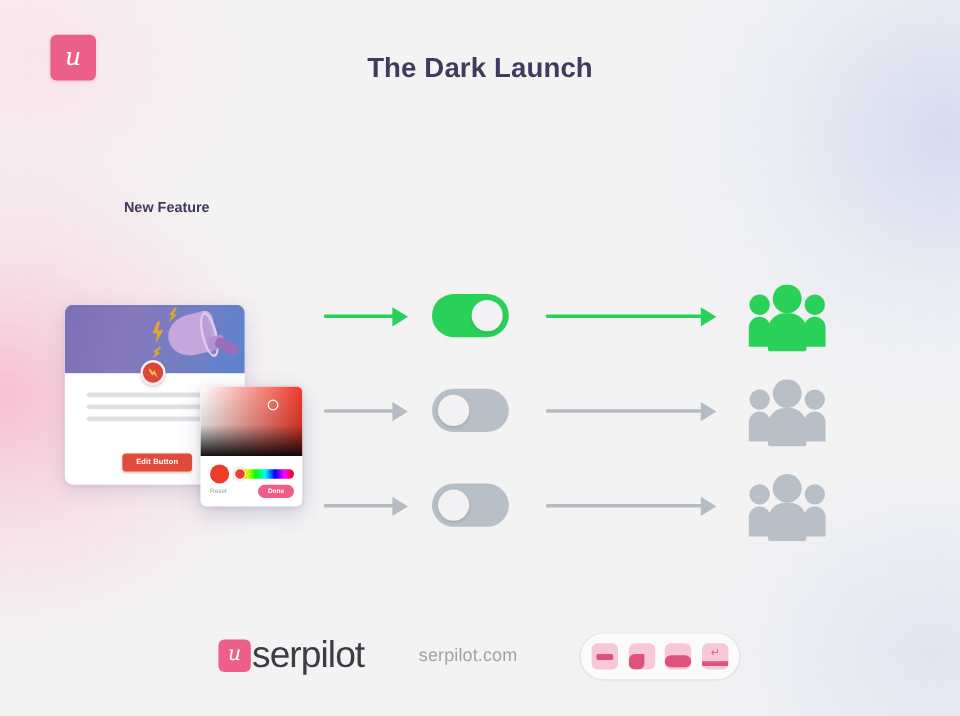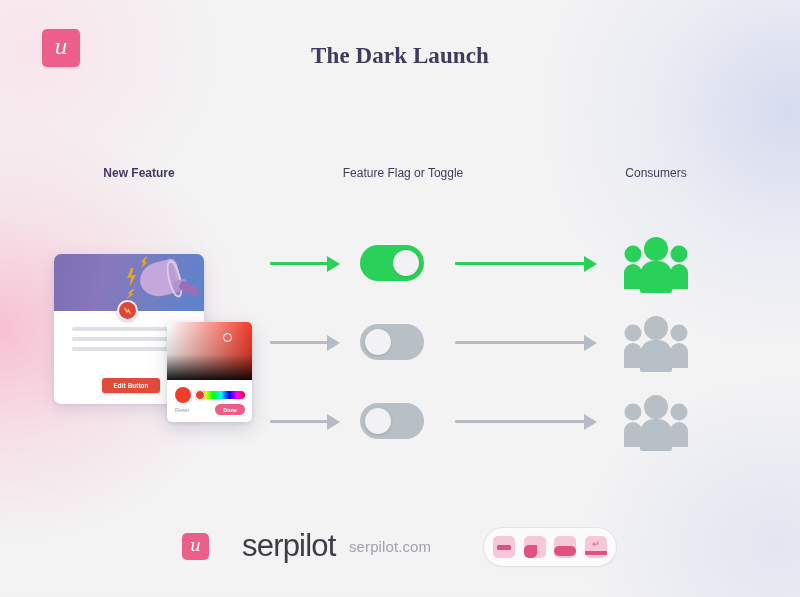--- a/index.html
+++ b/index.html
@@ -79,21 +79,20 @@
 
   
   #page-title {
     position: absolute;
     left: 0; right: 0; top: 43px;
     text-align: center;
     font-size: 23px;
     font-weight: bold;
     color: #413a5e;
     letter-spacing: .1px;
-    font-family: Liberation Serif, serif;
   }
 
   
   .col-head {
     position: absolute;
     top: 166px;
     font-size: 12px;
     color: #413a5e;
     white-space: nowrap;
   }
@@ -354,21 +353,20 @@
     font-size: 17px;
     line-height: 1;
     transform: translateY(-1px);
   }
   #wordmark-text {
     font-size: 31px;
     color: #3d3d46;
     letter-spacing: -0.8px;
     line-height: 1;
     transform: translateY(-1px);
-    padding-left: 32px;
   }
 
   #site-url {
     position: absolute;
     left: 349px; top: 20px;
     font-size: 15px;
     color: #9fa3ab;
     letter-spacing: .1px;
   }
 
@@ -445,22 +443,20 @@
   <div class="bg-wash bg-blue-bottom"></div>
   <div class="bg-noise"></div>
 
   <div id="logo-badge">
     <span class="glyph">u</span>
   </div>
 
   <div id="page-title">The Dark Launch</div>
 
   <div class="col-head" id="col-head-0">New Feature</div>
-  <div class="col-head" id="col-head-1">Feature Flag or Toggle</div>
-  <div class="col-head" id="col-head-2">Consumers</div>
 
   <div id="feature-mockup">
     <div id="mockup-card">
       <div id="mockup-hero">
         <div class="mg-cone"></div>
         <div class="mg-mouth"></div>
         <div class="mg-neck"></div>
         <div class="mg-handle"></div>
         <div class="bolt bolt-a"></div>
         <div class="bolt bolt-b"></div>

